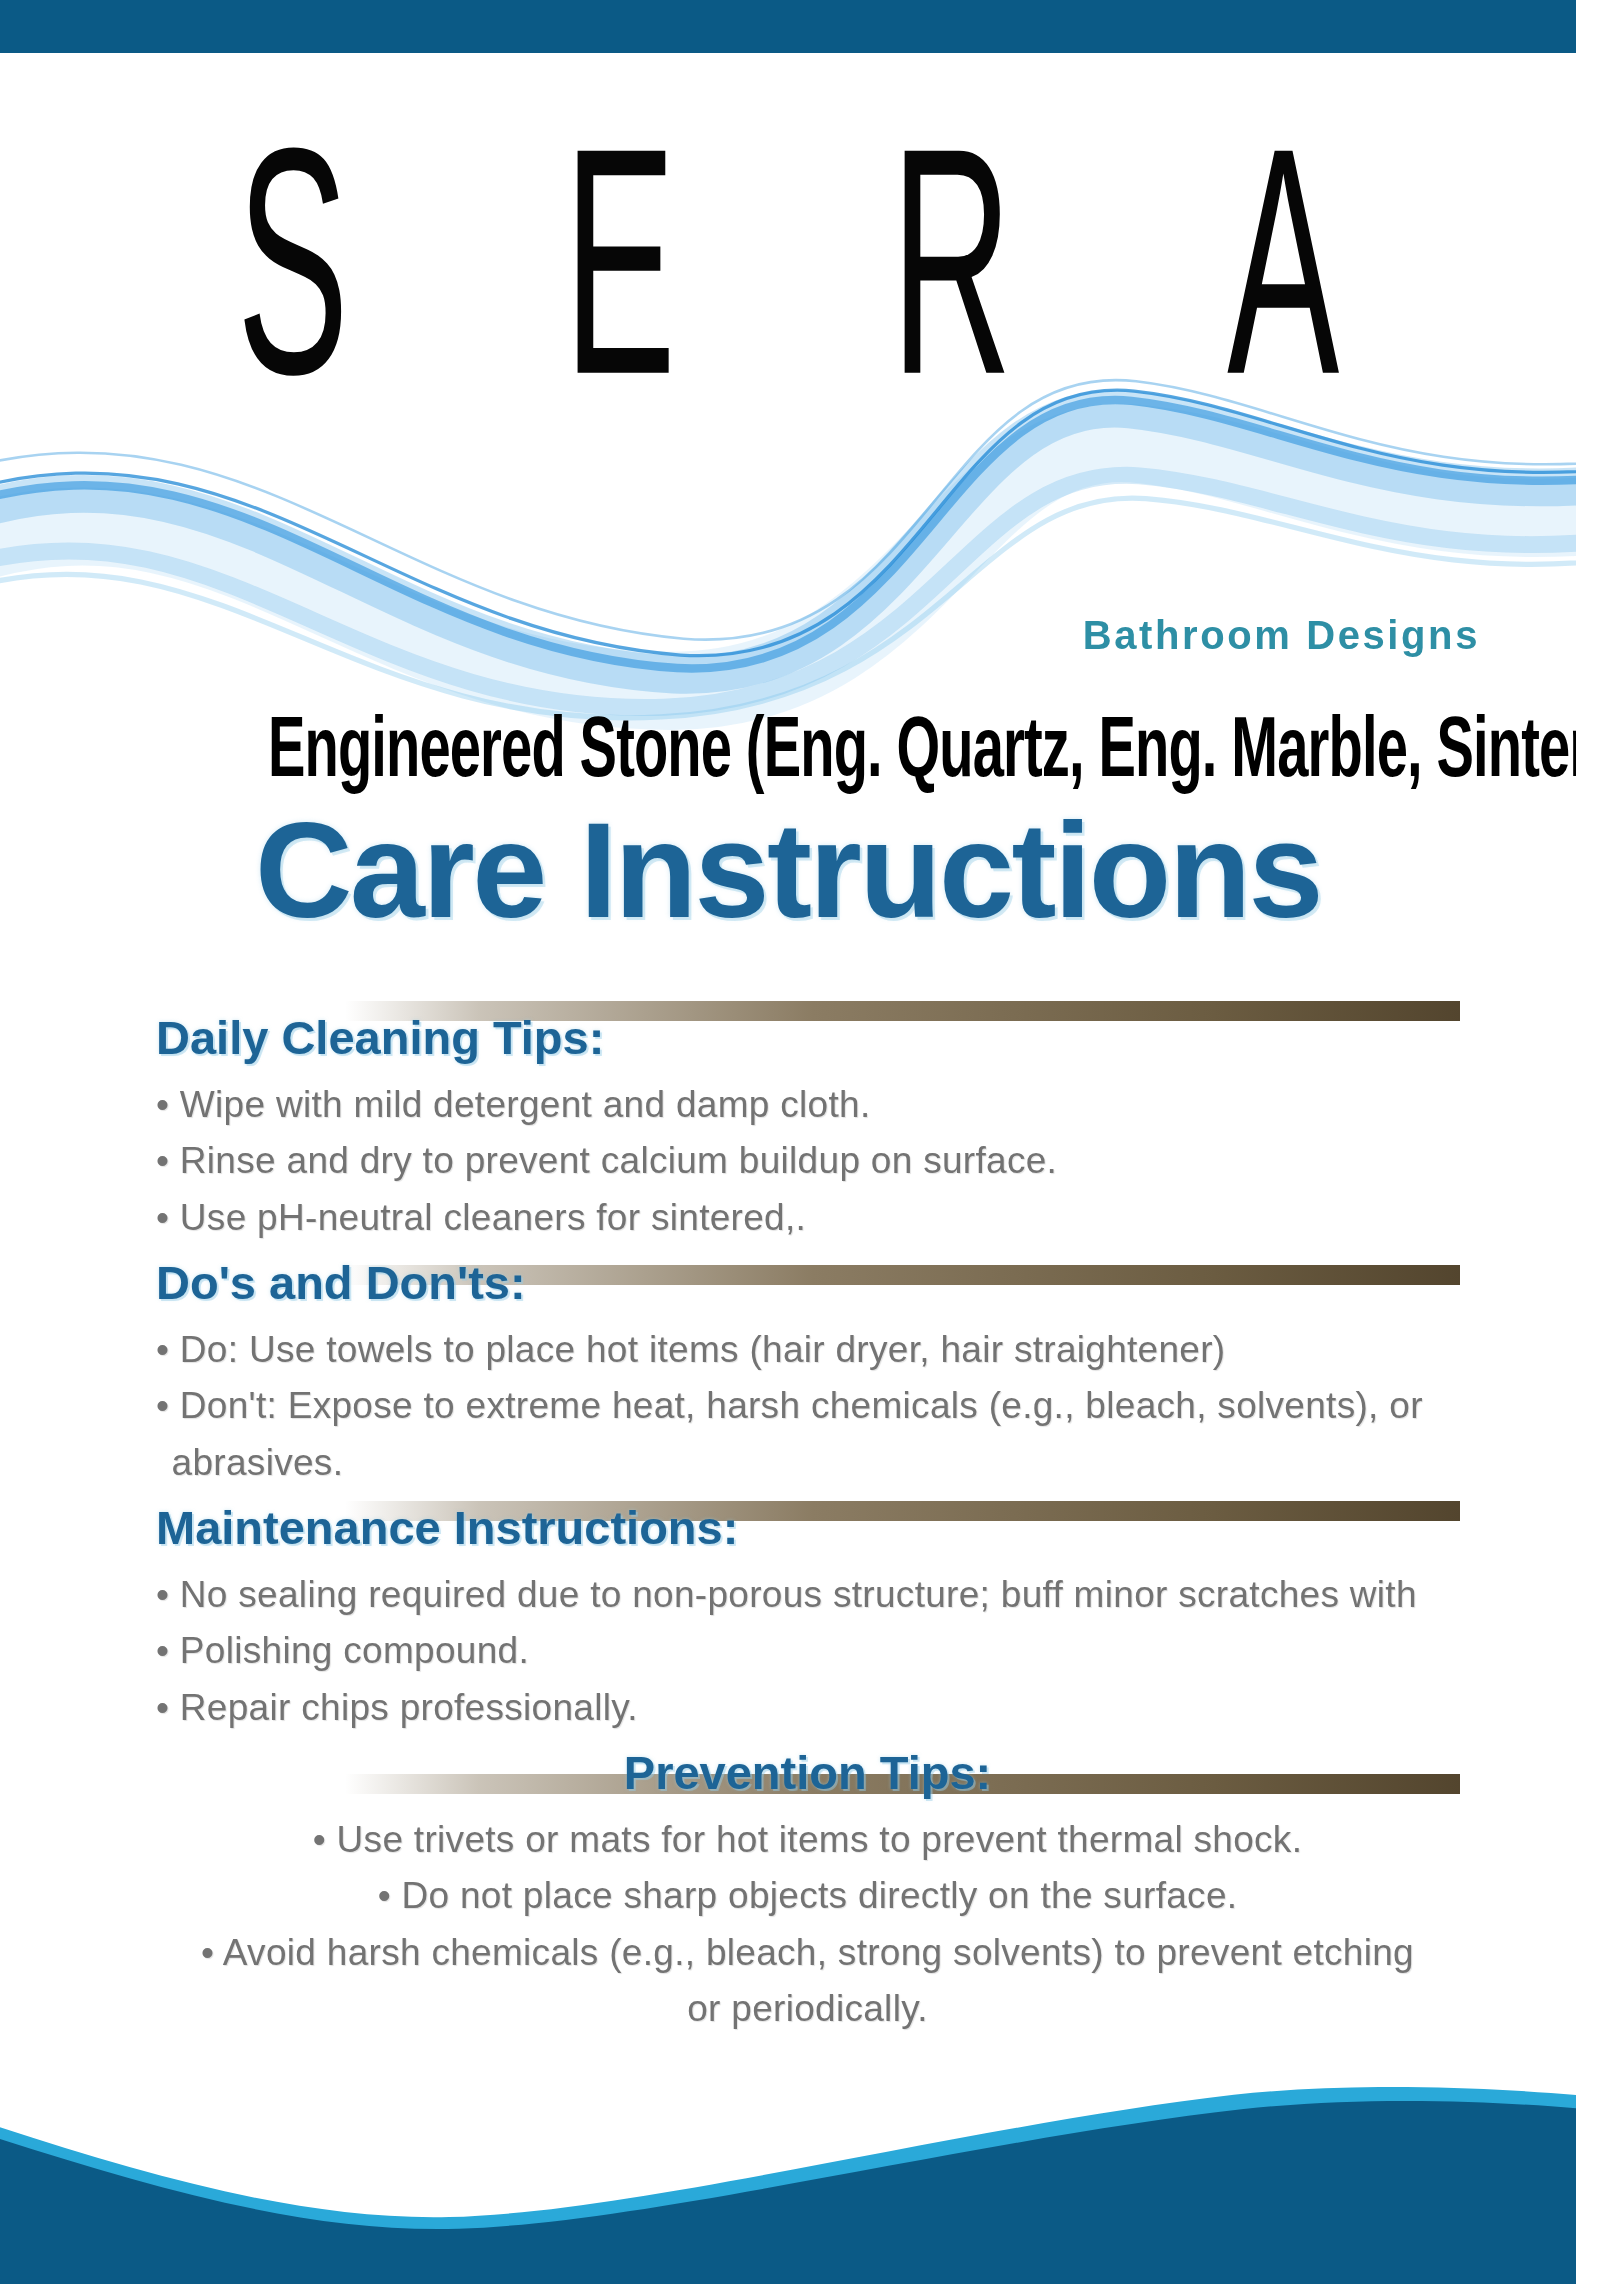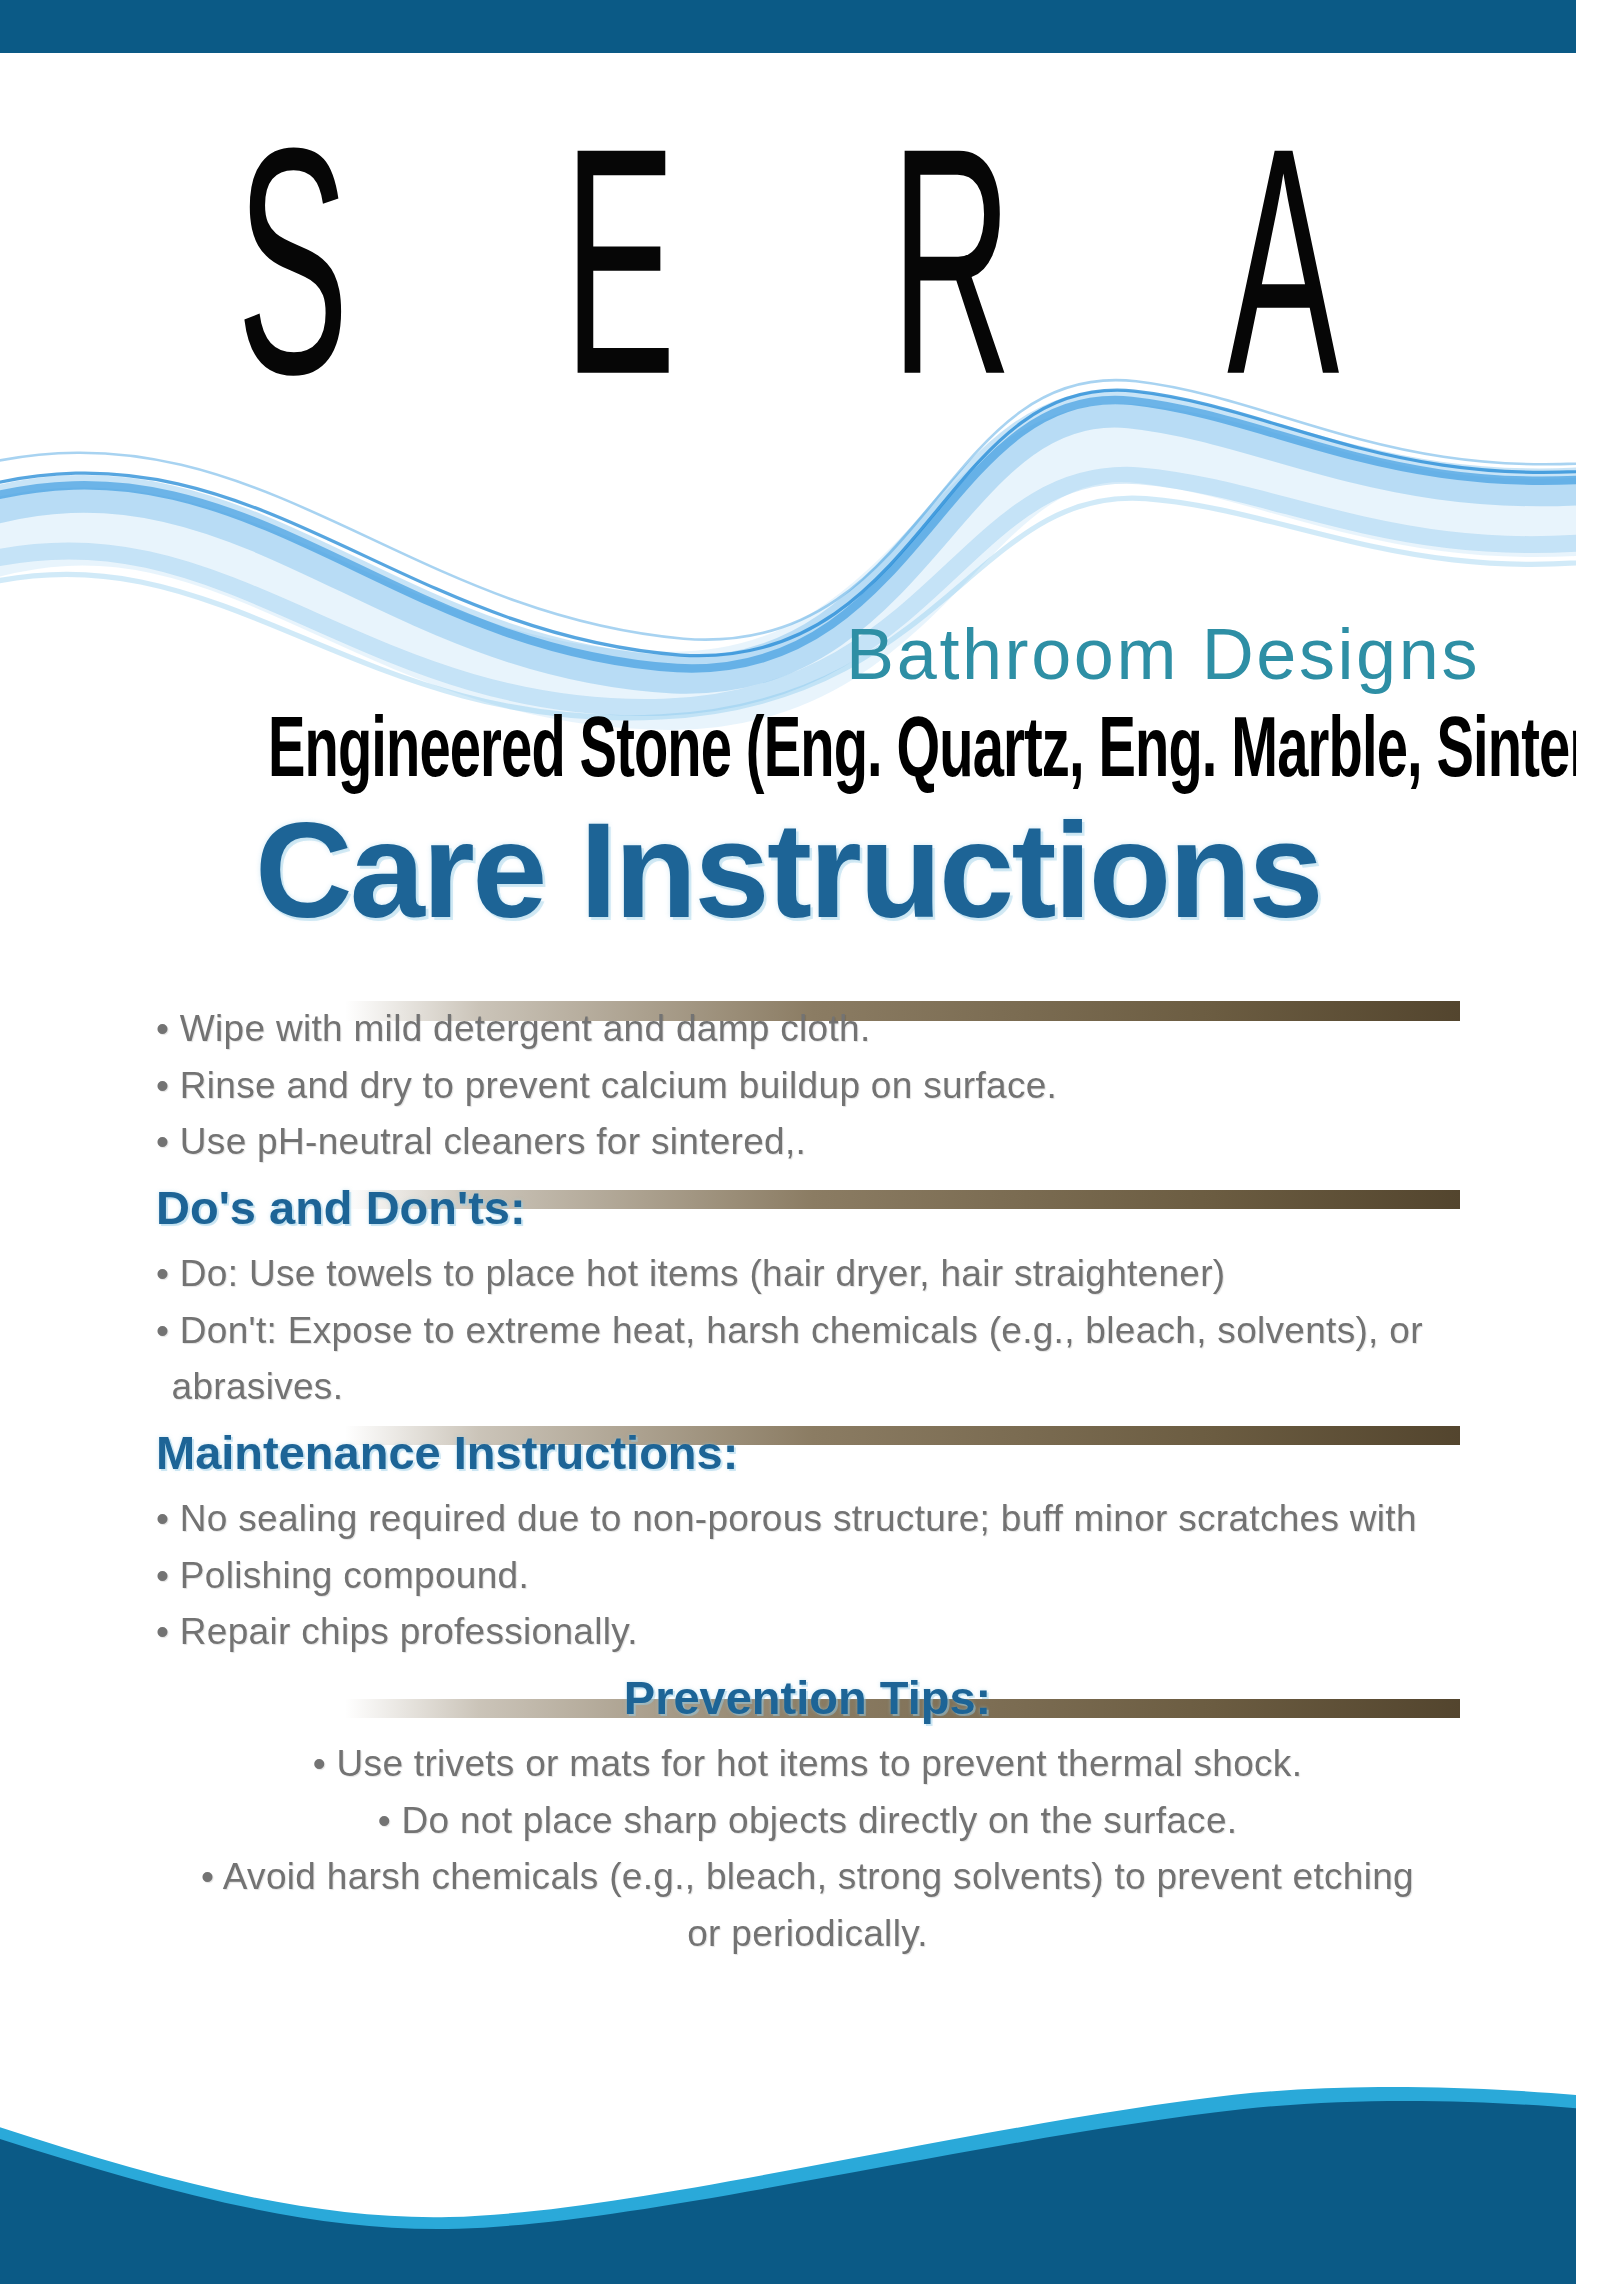--- a/index.html
+++ b/index.html
@@ -14,21 +14,21 @@
     position:absolute;top:77px;left:0;width:100%;text-align:center;
     font-size:168px;font-weight:500;color:#060606;
     letter-spacing:215px;text-indent:215px;white-space:nowrap;
     transform:scaleY(1.92);transform-origin:50% 0;
   }
   
   .wave-art{position:absolute;top:352px;left:0;width:1616px;height:378px;}
   
   .brand-sub{
     position:absolute;top:613px;right:96px;
-    font-size:72px;font-weight:400;letter-spacing:2.6px;color:#2e8fa5;white-space:nowrap;
+    font-size:40px;font-weight:700;letter-spacing:2.6px;color:#2e8fa5;white-space:nowrap;
   }
   
   .subtitle{
     position:absolute;top:698px;left:0;width:100%;text-align:center;
     font-size:85px;font-weight:700;color:#000;white-space:nowrap;
     transform:scaleX(0.66);transform-origin:50% 0;letter-spacing:-1.3px;
   }
   
   .title{
     position:absolute;top:793px;left:0;width:100%;margin:0;text-align:center;
@@ -85,20 +85,21 @@
   <div class="brand-sub">Bathroom Designs</div>
 
   <div class="subtitle">Engineered Stone (Eng. Quartz, Eng. Marble, Sintered)</div>
 
   <h1 class="title">Care Instructions</h1>
 
   <div class="content">
 
     <section class="sec sec0">
       <div class="bar"></div>
+      <h2>Daily Cleaning Tips:</h2>
       <p class="line">• Wipe with mild detergent and damp cloth.</p>
       <p class="line">• Rinse and dry to prevent calcium buildup on surface.</p>
       <p class="line">• Use pH-neutral cleaners for sintered,.</p>
     </section>
 
     <section class="sec sec1">
       <div class="bar"></div>
       <h2>Do's and Don'ts:</h2>
       <p class="line">• Do: Use towels to place hot items (hair dryer, hair straightener)</p>
       <p class="line">• Don't: Expose to extreme heat, harsh chemicals (e.g., bleach, solvents), or</p>

